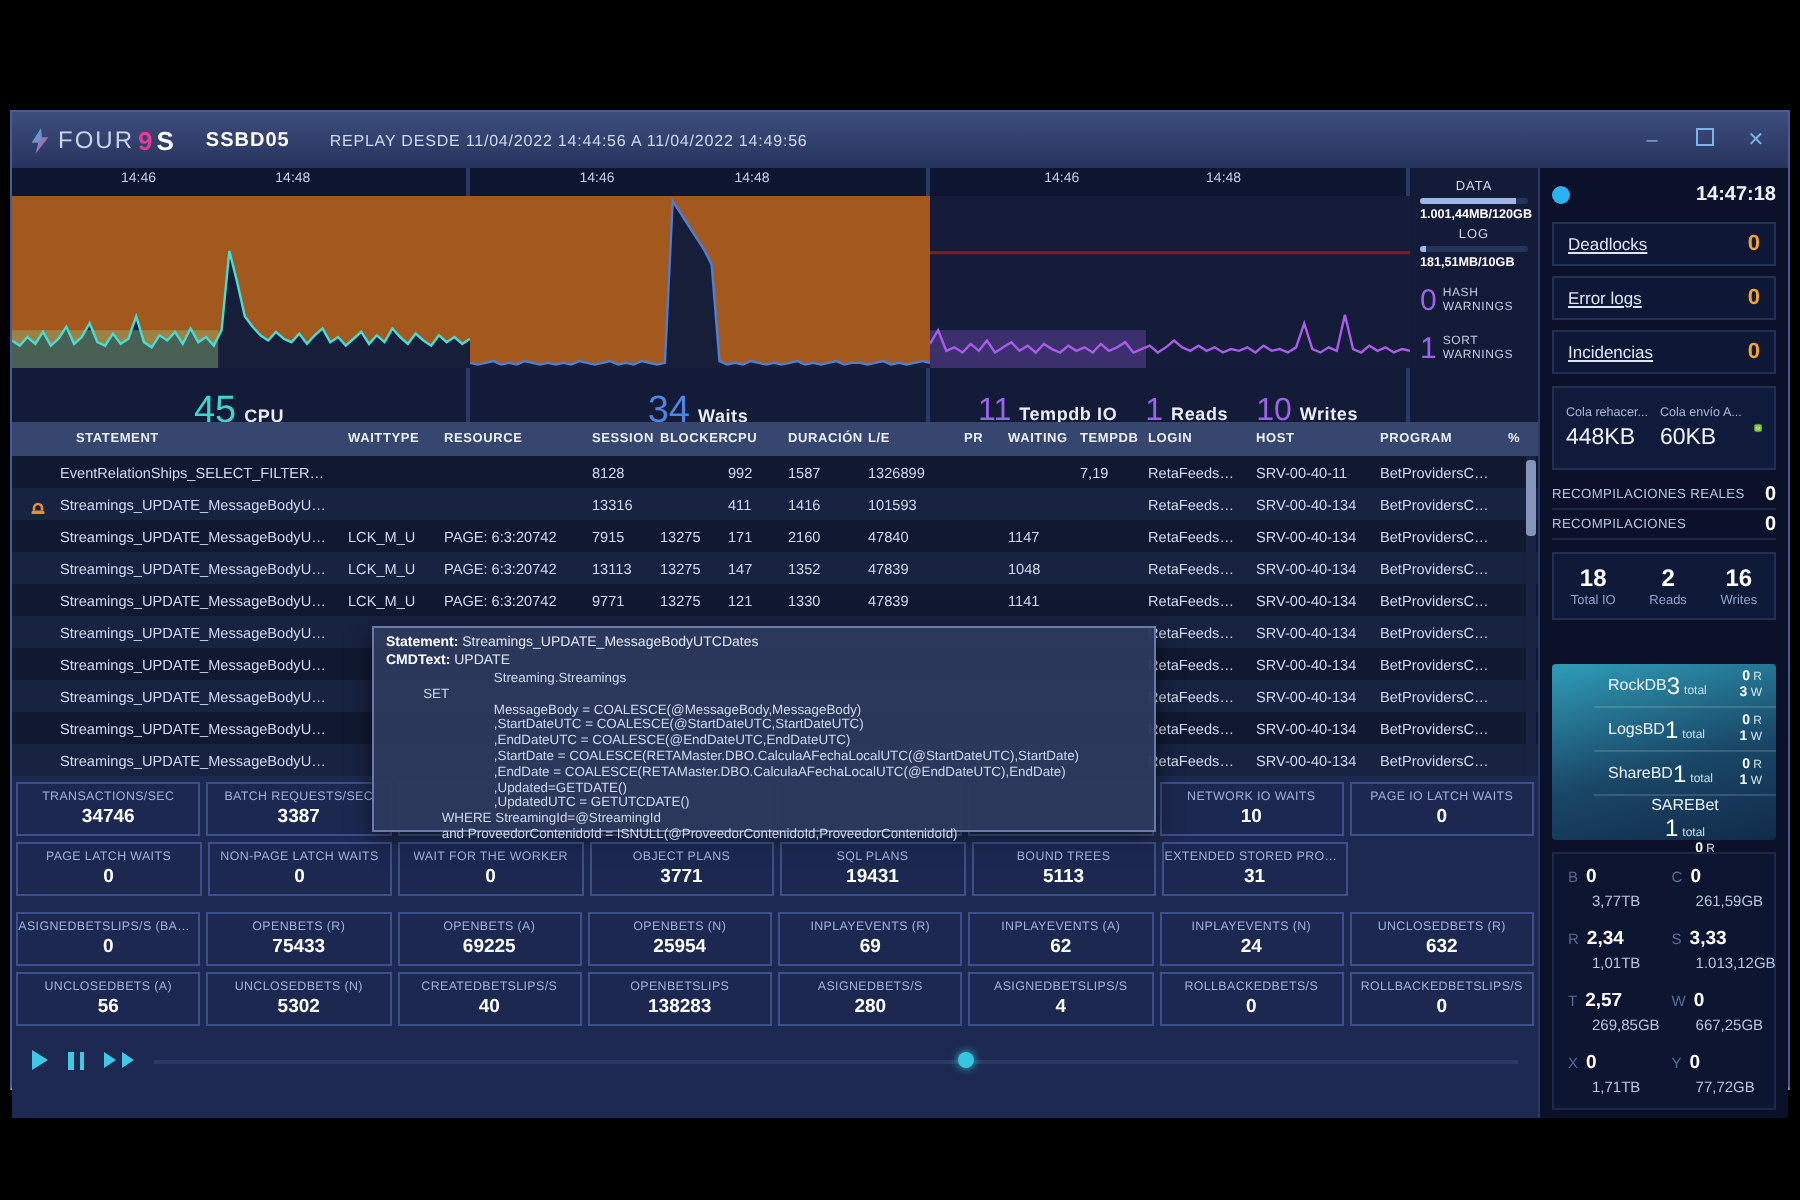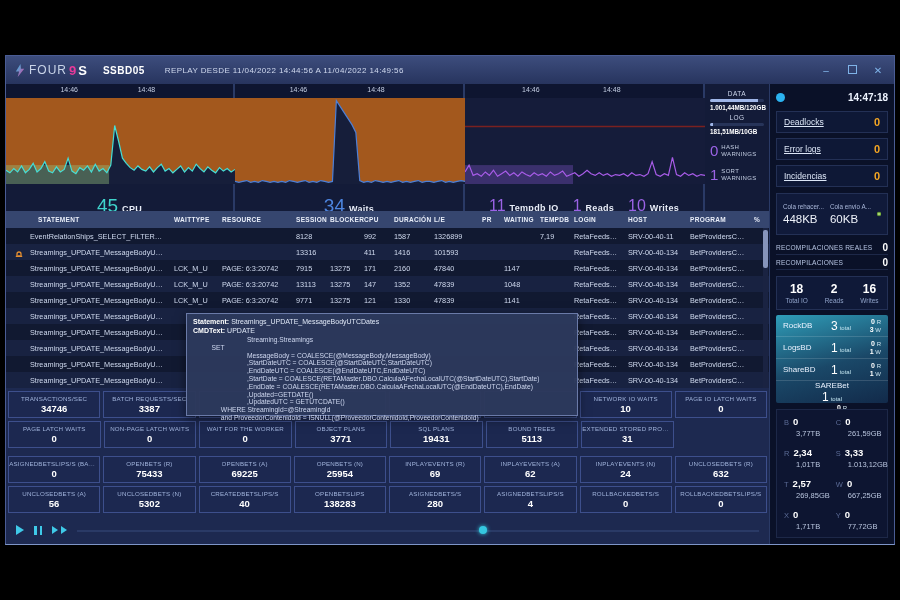--- a/index.html
+++ b/index.html
@@ -101,22 +101,22 @@
   .qval { color:#eef2fa; font-size:11.5px; font-weight:300; margin-top:3px; }
   .smiley { margin-left:auto; }
   .recomp { display:flex; align-items:center; height:15px; border-bottom:1px solid #1d2848; }
   .recomp .rl { flex:1; color:#b8c6e4; font-size:6.6px; letter-spacing:.2px; }
   .recomp .rv { color:#fff; font-size:10px; font-weight:bold; }
   .iosum { background:#0f1938; border:1px solid #233055; margin-top:6px; height:34px;
     display:flex; align-items:center; justify-content:space-around; }
   .iocol { text-align:center; }
   .iov { color:#fff; font-size:12px; font-weight:bold; }
   .iol { color:#8fa2c8; font-size:6.5px; margin-top:1px; }
-  .dbblock { margin-top:5px; background:linear-gradient(165deg,#2f9db8 0%,#1a4868 55%,#122a4a 100%);
-    border-radius:2px; }
+  .dbblock { margin-top:22px; background:linear-gradient(165deg,#2f9db8 0%,#1a4868 55%,#122a4a 100%);
+    border-radius:2px;padding-left:21px; }
   .dbrow { height:22px; display:flex; align-items:center; padding:0 7px;
     border-bottom:1px solid rgba(255,255,255,.14); }
   .dbrow:last-child { border-bottom:none;flex-direction:column; }
   .dbname { flex:1; color:#eaf2ff; font-size:8px; }
   .dbtot { color:#ffffff; font-size:12px; font-weight:300; }
   .dbtot small { font-size:6px; color:#bfe2ee; margin-left:2px; }
   .dbrw { width:22px; text-align:right; font-size:6px; color:#cfe6f0; line-height:7px; margin-left:8px; }
   .dbrw b { color:#fff; font-size:7px; }
   .disks { margin-top:6px; background:#0d1531; border:1px solid #1d2848; padding:6px 7px;
     display:grid; grid-template-columns:1fr 1fr; row-gap:9px; column-gap:6px; }

